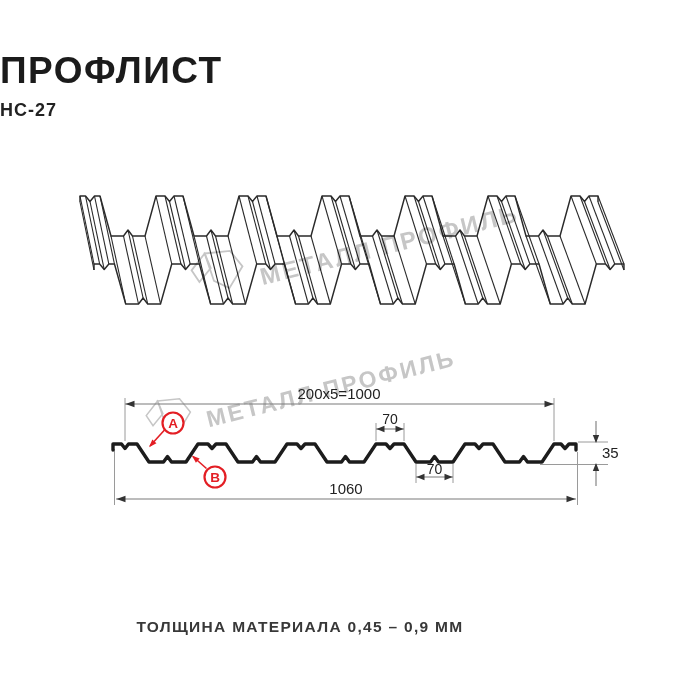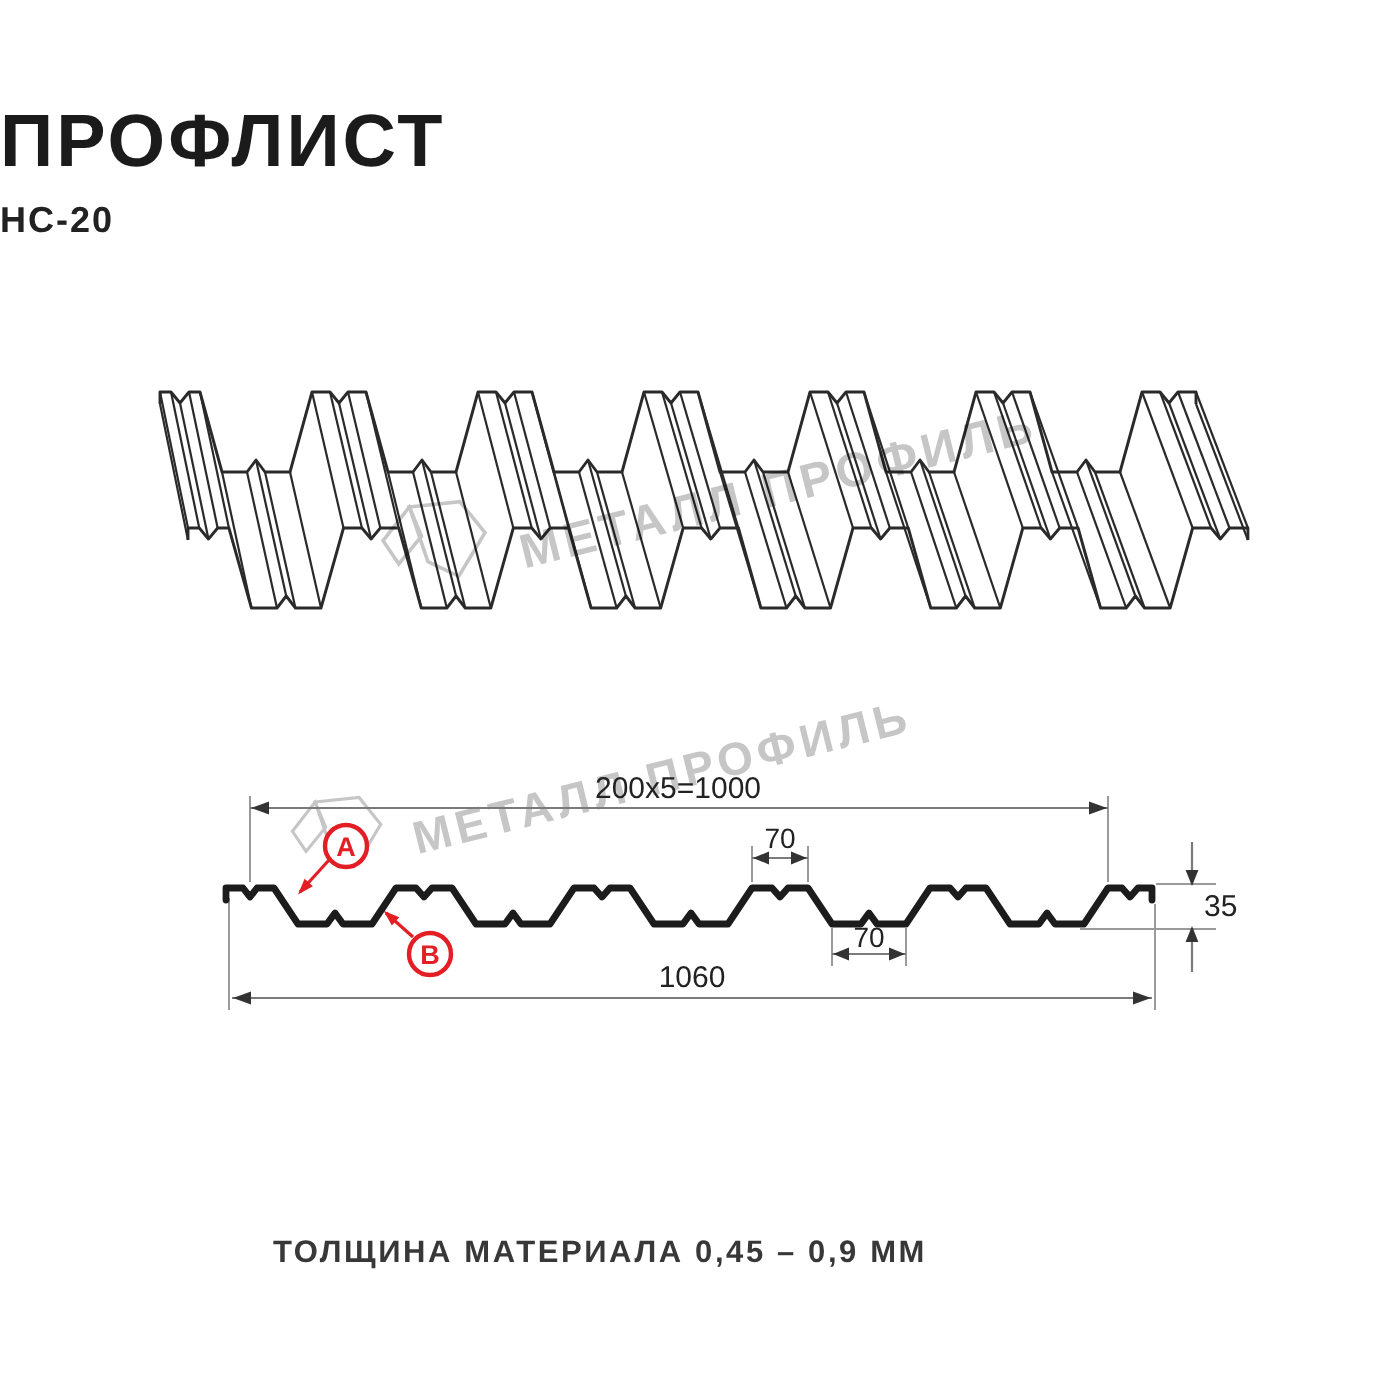--- a/index.html
+++ b/index.html
@@ -26,21 +26,21 @@
   .dimtxt-s{font-size:14px;fill:#222;}
   .redtxt{font-size:13.5px;font-weight:600;}
 </style>
 </head>
 <body>
 
 <div class="page">
 
   <div class="hdr">
     <h1>ПРОФЛИСТ</h1>
-    <div class="sub">НС-20</div>
+    <div class="sub">НС-27</div>
   </div>
 
   <svg id="iso" class="layer" width="700" height="700" viewBox="0 0 700 700">
     <g id="iso-g">
         <polygon points="80,202 80,196 85.5,196 90,201.5 94.5,196 100,196 111,236 123.5,236 128,230 132.5,236 145,236 156,196 165,196 169.5,201.5 174,196 183,196 194,236 206.5,236 211,230 215.5,236 228,236 239,196 248,196 252.5,201.5 257,196 266,196 277,236 289.5,236 294,230 298.5,236 311,236 322,196 331,196 335.5,201.5 340,196 349,196 360,236 372.5,236 377,230 381.5,236 394,236 405,196 414,196 418.5,201.5 423,196 432,196 443,236 455.5,236 460,230 464.5,236 477,236 488,196 497,196 501.5,201.5 506,196 515,196 526,236 538.5,236 543,230 547.5,236 560,236 571,196 580,196 584.5,201.5 589,196 598,196 598,202 623.9538461538461,270 623.9538461538461,264 614.7461538461539,264 610.1423076923077,269.5 605.5384615384615,264 596.3307692307692,264 585.0769230769231,304 572.2884615384615,304 567.6846153846154,298 563.0807692307692,304 550.2923076923076,304 539.0384615384615,264 529.8307692307692,264 525.2269230769231,269.5 520.623076923077,264 511.4153846153846,264 500.16153846153844,304 487.37307692307695,304 482.7692307692308,298 478.1653846153846,304 465.37692307692305,304 454.12307692307695,264 444.9153846153846,264 440.3115384615385,269.5 435.7076923076923,264 426.5,264 415.24615384615385,304 402.4576923076923,304 397.8538461538462,298 393.25,304 380.46153846153845,304 369.2076923076923,264 360,264 355.3961538461538,269.5 350.7923076923077,264 341.5846153846154,264 330.33076923076925,304 317.5423076923077,304 312.9384615384615,298 308.3346153846154,304 295.54615384615386,304 284.2923076923077,264 275.0846153846154,264 270.4807692307692,269.5 265.87692307692305,264 256.66923076923075,264 245.41538461538462,304 232.62692307692308,304 228.02307692307693,298 223.41923076923078,304 210.63076923076923,304 199.37692307692308,264 190.16923076923078,264 185.5653846153846,269.5 180.96153846153845,264 171.75384615384615,264 160.5,304 147.71153846153845,304 143.1076923076923,298 138.50384615384615,304 125.71538461538462,304 114.46153846153847,264 108.83461538461539,264 104.23076923076923,269.5 99.62692307692308,264 94,264 94,270" fill="#ffffff"></polygon>
         <line x1="80" y1="202" x2="94" y2="270" stroke="#2a2a2a" stroke-width="1.1"></line>
         <line x1="80" y1="196" x2="94" y2="264" stroke="#2a2a2a" stroke-width="1.1"></line>
         <line x1="85.5" y1="196" x2="99.62692307692308" y2="264" stroke="#2a2a2a" stroke-width="1.1"></line>
         <line x1="90" y1="201.5" x2="104.23076923076923" y2="269.5" stroke="#2a2a2a" stroke-width="1.1"></line>
         <line x1="94.5" y1="196" x2="108.83461538461539" y2="264" stroke="#2a2a2a" stroke-width="1.1"></line>

